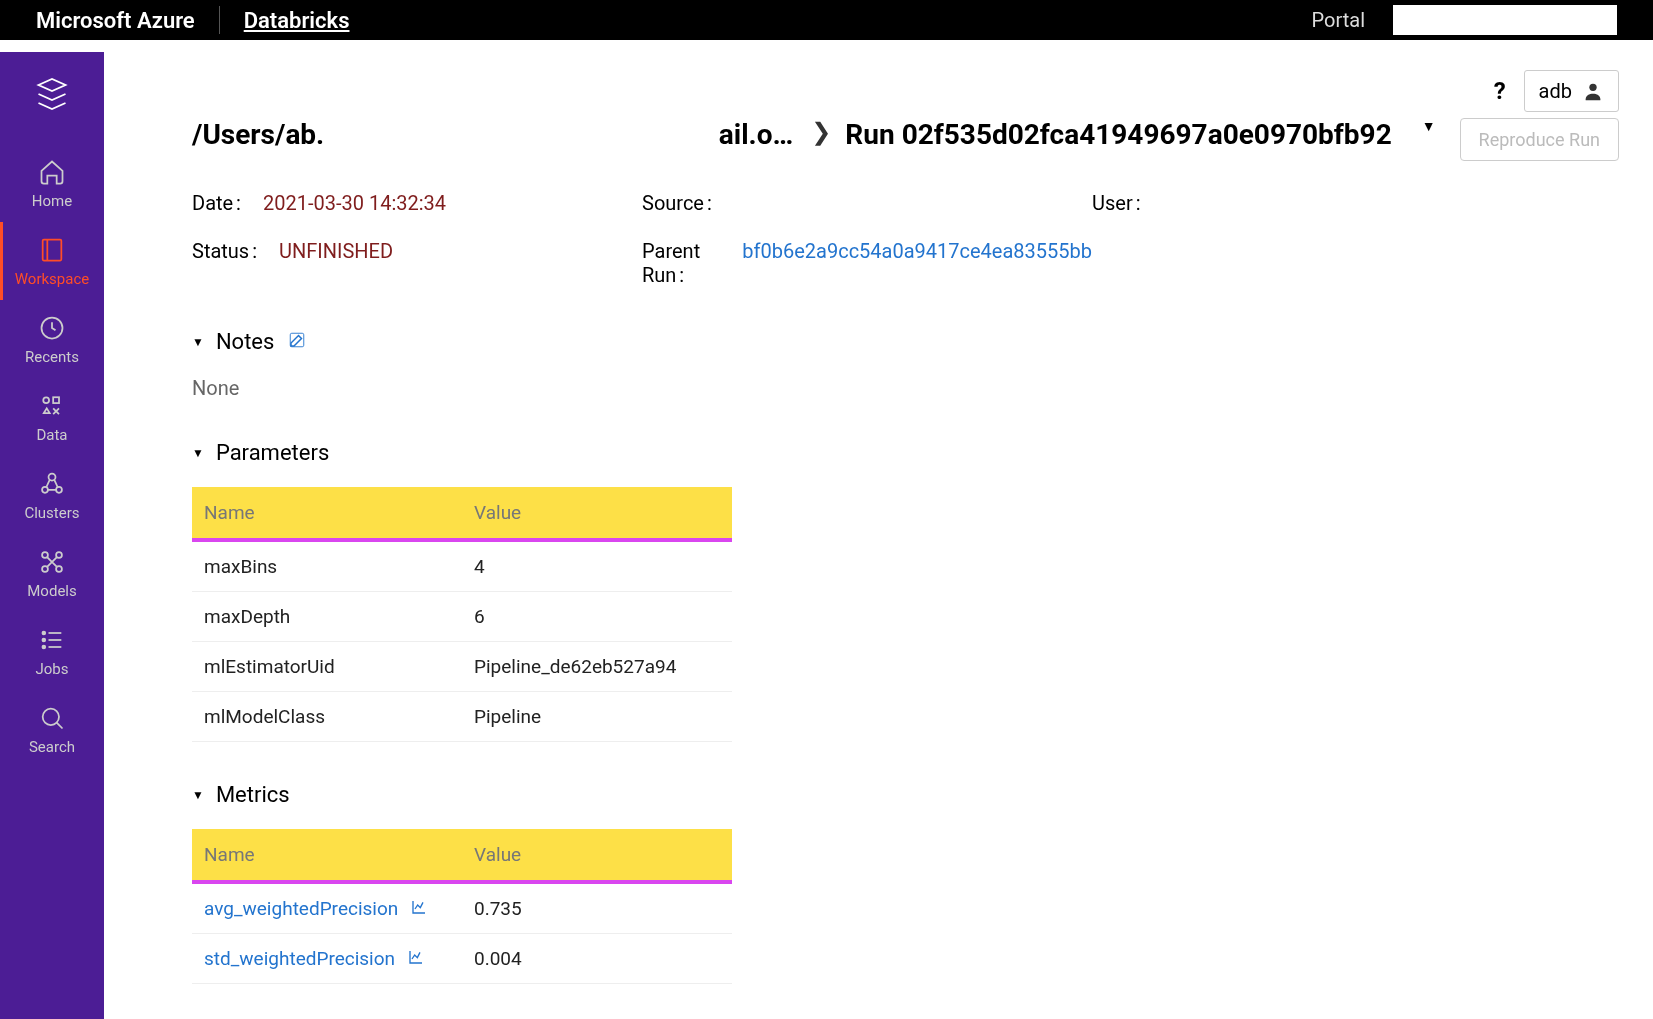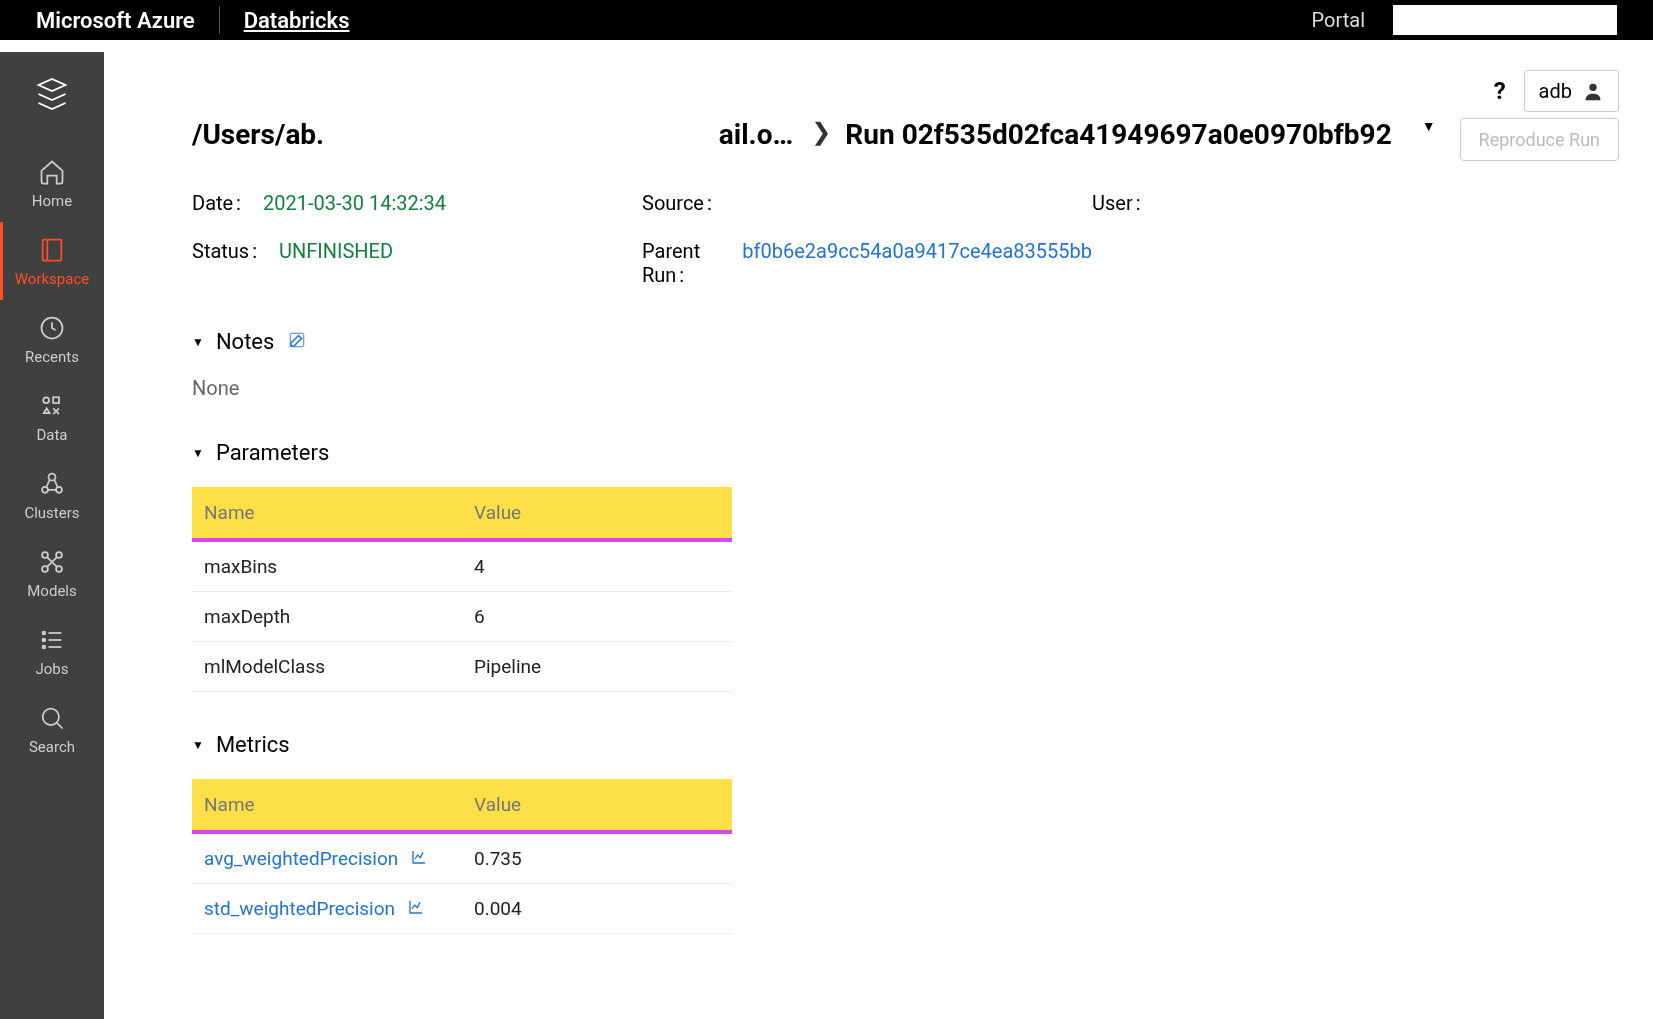--- a/index.html
+++ b/index.html
@@ -9,21 +9,21 @@
     .topbar { height: 40px; background: #000; color: #fff; display: flex; align-items: center; padding: 0 36px; }
     .topbar-left { display: flex; align-items: center; gap: 20px; }
     .topbar-brand1 { font-size: 22px; font-weight: 600; }
     .topbar-divider { width: 1px; height: 28px; background: #555; margin: 0 4px; }
     .topbar-brand2 { font-size: 22px; font-weight: 600; text-decoration: underline; }
     .topbar-right { margin-left: auto; display: flex; align-items: center; gap: 28px; }
     .topbar-portal { font-size: 20px; color: #ddd; }
     .topbar-search { width: 224px; height: 30px; background: #fff; border: none; }
     
     
-    .sidebar { position: absolute; top: 52px; left: 0; width: 104px; bottom: 0; background: #404040; color: #ccc; display: flex; flex-direction: column; align-items: center; padding-top: 24px; }
+    .sidebar { position: absolute; top: 52px; left: 0; width: 104px; bottom: 0; background: #4c1d95; color: #ccc; display: flex; flex-direction: column; align-items: center; padding-top: 24px; }
     .sidebar-logo { margin-bottom: 28px; }
     .sidebar-item { width: 100%; display: flex; flex-direction: column; align-items: center; gap: 6px; padding: 14px 0 12px 0; cursor: pointer; font-size: 15px; color: #ccc; position: relative; }
     .sidebar-item.active { color: #ff4d27; }
     .sidebar-item.active::before { content: ""; position: absolute; left: 0; top: 0; bottom: 0; width: 3px; background: #ff4d27; }
     .sidebar-item svg { width: 28px; height: 28px; }
     .sidebar-label { font-size: 15px; }
     
     
     .content { position: absolute; top: 52px; left: 104px; right: 0; bottom: 0; background: #fff; padding: 18px 34px 0 34px; overflow: auto; }
     
@@ -39,21 +39,21 @@
     .breadcrumb-sep { font-size: 24px; margin: 0 14px 0 18px; color: #333; }
     .breadcrumb-run { font-size: 28px; font-weight: 700; }
     .breadcrumb-caret { margin-left: 30px; font-size: 14px; cursor: pointer; }
     .reproduce-btn { margin-left: 24px; border: 1px solid #ccc; background: #fff; color: #bbb; padding: 10px 18px; font-size: 18px; border-radius: 4px; cursor: pointer; }
     
     
     .meta-grid { display: grid; grid-template-columns: 450px 450px 450px; row-gap: 24px; padding-left: 54px; margin-bottom: 42px; font-size: 20px; }
     .meta-item { display: flex; gap: 24px; }
     .meta-label { color: #000; }
     .meta-label::after { content: " :"; letter-spacing: -2px; }
-    .meta-value { color: #15803d; }
+    .meta-value { color: #7f1d1d; }
     .meta-link { color: #2374ce; cursor: pointer; }
     
     
     .section { padding-left: 54px; margin-bottom: 40px; }
     .section-header { display: flex; align-items: center; gap: 12px; font-size: 22px; font-weight: 400; margin-bottom: 22px; cursor: pointer; }
     .section-caret { font-size: 12px; }
     .section-title { font-size: 22px; }
     .edit-icon { color: #2374ce; cursor: pointer; margin-left: 2px; }
     .section-body { font-size: 20px; color: #666; padding-left: 0; }
     
@@ -227,20 +227,24 @@
       <tbody>
         <tr>
             <td>maxBins</td>
             <td>4</td>
           </tr>
         <tr>
             <td>maxDepth</td>
             <td>6</td>
           </tr>
         <tr>
+            <td>mlEstimatorUid</td>
+            <td>Pipeline_de62eb527a94</td>
+          </tr>
+        <tr>
             <td>mlModelClass</td>
             <td>Pipeline</td>
           </tr>
       </tbody>
     </table>
   </div>
 
   <div class="section">
     <div class="section-header">
       <span class="section-caret">▼</span>

